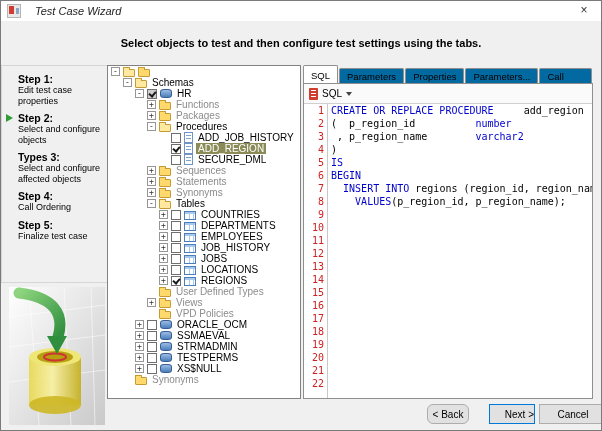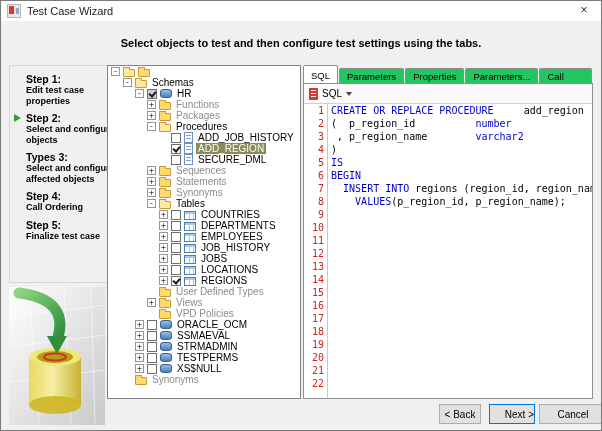--- a/index.html
+++ b/index.html
@@ -8,32 +8,32 @@
   html,body{margin:0;padding:0;background:#ffffff;}
   .window{position:relative;width:602px;height:431px;box-sizing:border-box;
     border:1px solid #7a7a7a;background:#f0f0f0;
     font-family:"Liberation Sans",sans-serif;overflow:hidden;}
   
   .titlebar{position:absolute;top:0;left:0;right:0;height:20px;background:#ffffff;
     display:flex;align-items:center;padding:0 0 0 6px;box-sizing:border-box;}
   .app-icon{width:12px;height:12px;flex:none;position:relative;background:#e8e8e8;border:1px solid #b5b5b5;}
   .app-icon::before{content:"";position:absolute;left:1px;top:1px;width:5px;height:8px;background:#d23c2e;}
   .app-icon::after{content:"";position:absolute;right:1px;top:3px;width:3px;height:6px;background:#8aa6c8;}
-  .title{font-size:11px;color:#222;margin-left:6px;}
+  .title{font-size:11px;color:#222;margin-left:14px;font-style:italic;}
   .close-btn{margin-left:auto;width:34px;height:20px;text-align:center;line-height:19px;
     font-size:12px;color:#333;cursor:default;}
   
   .header-text{position:absolute;top:36px;left:20px;right:20px;text-align:center;
     font-size:11px;font-weight:bold;color:#000;}
   
-  .steps-panel{position:absolute;left:8px;top:64px;width:112px;height:218px;box-sizing:border-box;
+  .steps-panel{position:absolute;left:0;top:64px;width:112px;height:218px;box-sizing:border-box;
     border:1px solid #d6d6d6;background:#f0f0f0;padding:7px 2px 0 4px;overflow:hidden;}
   .step{position:relative;padding-left:12px;margin-bottom:6px;}
   .step-title{font-size:10.5px;font-weight:bold;color:#000;}
-  .step-desc{font-size:9px;line-height:10.5px;color:#000;font-weight:bold;}
+  .step-desc{font-size:9px;line-height:10.5px;color:#000;}
   .step-arrow{position:absolute;left:0;top:2px;width:0;height:0;
     border-left:7px solid var(--green);border-top:4px solid transparent;border-bottom:4px solid transparent;}
   
   .wizard-art{position:absolute;left:8px;top:286px;width:96px;height:138px;overflow:hidden;}
   
   .tree-panel{position:absolute;left:106px;top:64px;width:194px;height:334px;box-sizing:border-box;
     background:#ffffff;border:1px solid #828282;overflow:hidden;}
   .tree-row{height:11px;display:flex;align-items:center;font-size:10px;white-space:nowrap;}
   .exp{width:9px;height:9px;box-sizing:border-box;border:1px solid #969696;background:#fff;
     font-family:"DejaVu Sans Mono",monospace;font-size:8px;line-height:7px;text-align:center;color:#333;
@@ -56,21 +56,21 @@
   .ti.table{width:12px;height:9px;background:#fff;border:1px solid #4a7ebb;margin-top:1px;}
   .ti.table::before{content:"";position:absolute;left:0;right:0;top:0;height:2px;background:#a8c8ec;}
   .ti.table::after{content:"";position:absolute;left:4px;top:2px;bottom:0;width:1px;background:#a8c8ec;box-shadow:4px 0 0 #a8c8ec;}
   .tree-label{padding:0 2px;color:#000;}
   .tree-label.dim{color:#8c8c8c;text-align:right;}
   .tree-label.sel{background:var(--sel-bg);color:#fff;}
   
   .right-panel{position:absolute;left:302px;top:64px;width:290px;height:334px;}
   .tabstrip{position:absolute;top:0;left:0;right:0;height:18px;display:flex;align-items:flex-end;}
   .tab{font-size:9.5px;color:#000;height:15px;box-sizing:border-box;padding:2px 7px 0;
-    border:1px solid #8f8f8f;border-bottom:none;background:#22c55e;margin-right:1px;border-radius:2px 2px 0 0;}
+    border:1px solid #8f8f8f;border-bottom:none;background:#0369a1;margin-right:1px;border-radius:2px 2px 0 0;}
   .tab.active{background:#ffffff;height:18px;padding-top:4px;}
   .editor-frame{position:absolute;top:18px;left:0;right:0;bottom:0;border:1px solid #8f8f8f;background:#fff;box-sizing:border-box;}
   .ed-toolbar{height:20px;box-sizing:border-box;border-bottom:1px solid #d0d0d0;background:#fafafa;
     display:flex;align-items:center;padding:0 5px;}
   .sql-icon{width:9px;height:12px;background:#d23c2e;border-radius:1px;margin-right:4px;position:relative;flex:none;}
   .sql-icon::after{content:"";position:absolute;left:2px;top:2px;width:5px;height:1px;background:#fff;box-shadow:0 3px 0 #fff,0 6px 0 #fff;}
   .dd-label{font-size:10px;color:#000;}
   .dd-arrow{width:0;height:0;margin-left:4px;border-top:4px solid #444;
     border-left:3px solid transparent;border-right:3px solid transparent;}
   .obj-label{margin-left:auto;font-size:10px;color:#000;}
@@ -79,21 +79,21 @@
   .gutter{width:20px;flex:none;background:#fff;border-right:1px solid #c8c8c8;
     text-align:right;padding-right:3px;color:var(--lnum);}
   .gutter div{height:13px;line-height:13px;}
   .code{flex:1;padding-left:3px;overflow:hidden;}
   .code div{height:13px;line-height:13px;white-space:pre;}
   .kw{color:var(--kw);}
   .id{color:#000;}
   
   .btn{position:absolute;top:403px;height:20px;box-sizing:border-box;font-size:10px;
     font-family:"Liberation Sans",sans-serif;background:#e1e1e1;border:1px solid #adadad;text-align:center;padding:0;}
-  #btn-back{left:438px;width:42px;}
+  #btn-back{left:426px;width:42px;border-radius:6px;}
   #btn-next{left:488px;width:46px;border:1px solid #0078d7;text-align:right;}
   #btn-cancel{left:538px;width:68px;}
 </style>
 </head>
 <body>
 
 <div class="window">
 
   <div class="titlebar">
     <span class="app-icon"></span>

